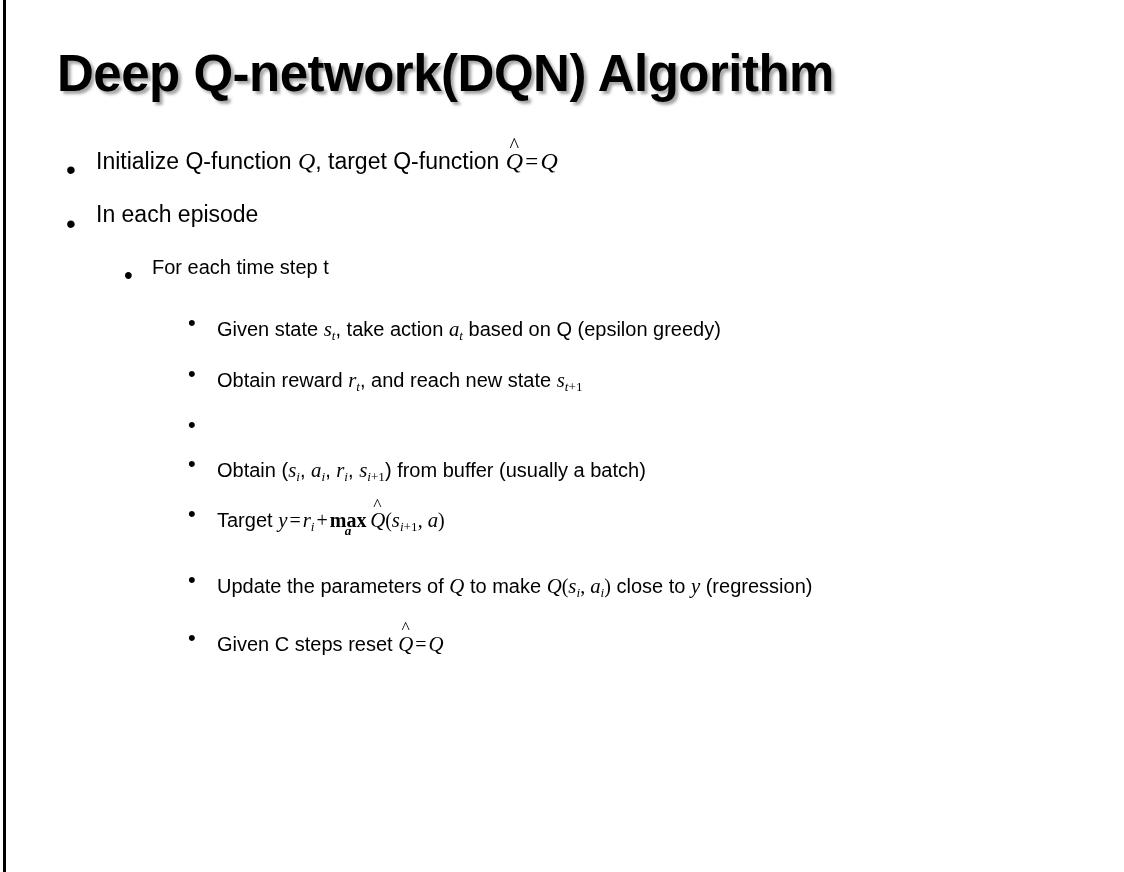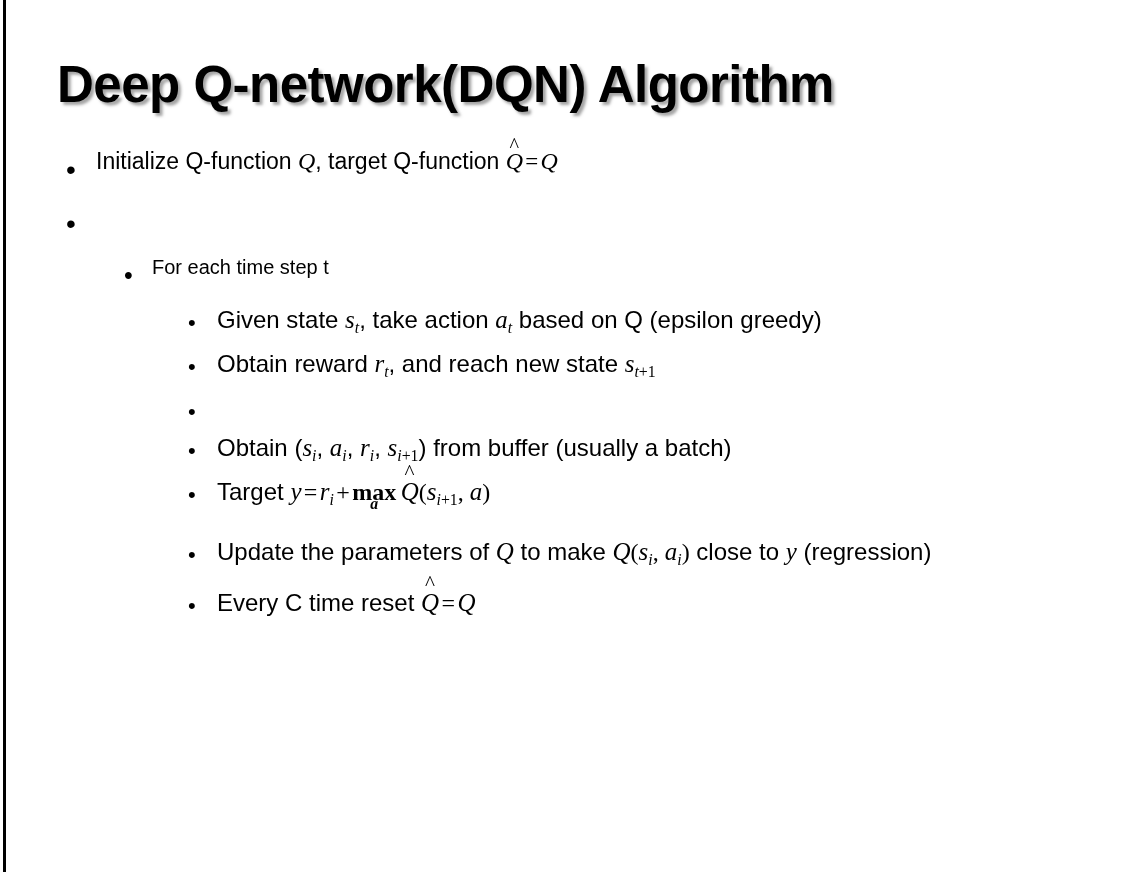--- a/index.html
+++ b/index.html
@@ -20,21 +20,21 @@
     position: absolute;
     left: 3px;
     top: 0;
     width: 3px;
     height: 872px;
     background: #000000;
   }
   .slide-title {
     position: absolute;
     left: 57px;
-    top: 58px;
+    top: 47px;
     font-size: 51px;
     font-weight: 700;
     letter-spacing: -0.5px;
     line-height: 1.06;
     white-space: nowrap;
     text-shadow: 3px 3px 3px rgba(90,90,90,0.55);
   }
   .body-block {
     position: absolute;
     left: 0;
@@ -58,21 +58,21 @@
   .lvl1 { padding-left: 66px; margin-bottom: 16px; }
   .lvl1 .bullet { width: 30px; font-size: 28px; padding-top: 10px; }
   .lvl1 .text { font-size: 23px; line-height: 1.30; }
   
   .lvl2 { padding-left: 124px; margin-bottom: 14px; }
   .lvl2 .bullet { width: 28px; font-size: 25px; padding-top: 9px; }
   .lvl2 .text { font-size: 20px; line-height: 1.30; }
   
   .lvl3 { padding-left: 188px; margin-bottom: 7px; }
   .lvl3 .bullet { width: 29px; font-size: 22px; padding-top: 10px; }
-  .lvl3 .text { font-size: 24px; line-height: 1.43; max-width: 880px; }
+  .lvl3 .text { font-size: 20px; line-height: 1.43; max-width: 880px; margin-top: 12px; }
 
   
   .mi {
     font-family: "Liberation Serif", serif;
     font-style: italic;
     font-size: 1.04em;
   }
   .mupright {
     font-family: "Liberation Serif", serif;
     font-style: normal;
@@ -137,20 +137,21 @@
 
   <div class="body-block">
 
     <div class="line lvl1">
       <span class="bullet">•</span>
       <span class="text"><span>Initialize Q-function </span><span class="mi">Q</span><span>, target Q-function </span><span class="mi hat"><span>Q</span><span class="hatmark">^</span></span><span class="op">=</span><span class="mi">Q</span></span>
     </div>
 
     <div class="line lvl1">
       <span class="bullet">•</span>
+      <span class="text">In each episode</span>
     </div>
 
     <div class="line lvl2">
       <span class="bullet">•</span>
       <span class="text">For each time step t</span>
     </div>
 
     <div class="line lvl3">
       <span class="bullet">•</span>
       <span class="text"><span>Given state </span><span class="mi">s</span><span class="msub">t</span><span>, take action </span><span class="mi">a</span><span class="msub">t</span><span> based on Q (epsilon greedy)</span></span>
@@ -175,17 +176,17 @@
       <span class="text"><span>Target </span><span class="mi">y</span><span class="op">=</span><span class="mi">r</span><span class="msub">i</span><span class="op">+</span><span class="maxop"><span>max</span><span class="sub">a</span></span><span class="mi hat" style="margin-left:0.18em;"><span>Q</span><span class="hatmark">^</span></span><span class="mupright">(</span><span class="mi">s</span><span class="msub"><span>i</span><span class="num">+1</span></span><span class="mupright">, </span><span class="mi">a</span><span class="mupright">)</span></span>
     </div>
 
     <div class="line lvl3">
       <span class="bullet">•</span>
       <span class="text"><span>Update the parameters of </span><span class="mi">Q</span><span> to make </span><span class="mi">Q</span><span class="mupright">(</span><span class="mi">s</span><span class="msub">i</span><span class="mupright">, </span><span class="mi">a</span><span class="msub">i</span><span class="mupright">)</span><span> close to </span><span class="mi">y</span><span> (regression)</span></span>
     </div>
 
     <div class="line lvl3" style="margin-top:14px;">
       <span class="bullet">•</span>
-      <span class="text"><span>Every C time reset </span><span class="mi hat"><span>Q</span><span class="hatmark">^</span></span><span class="op">=</span><span class="mi">Q</span></span>
+      <span class="text"><span>Given C steps reset </span><span class="mi hat"><span>Q</span><span class="hatmark">^</span></span><span class="op">=</span><span class="mi">Q</span></span>
     </div>
 
   </div>
 </div>
 
 </body></html>

